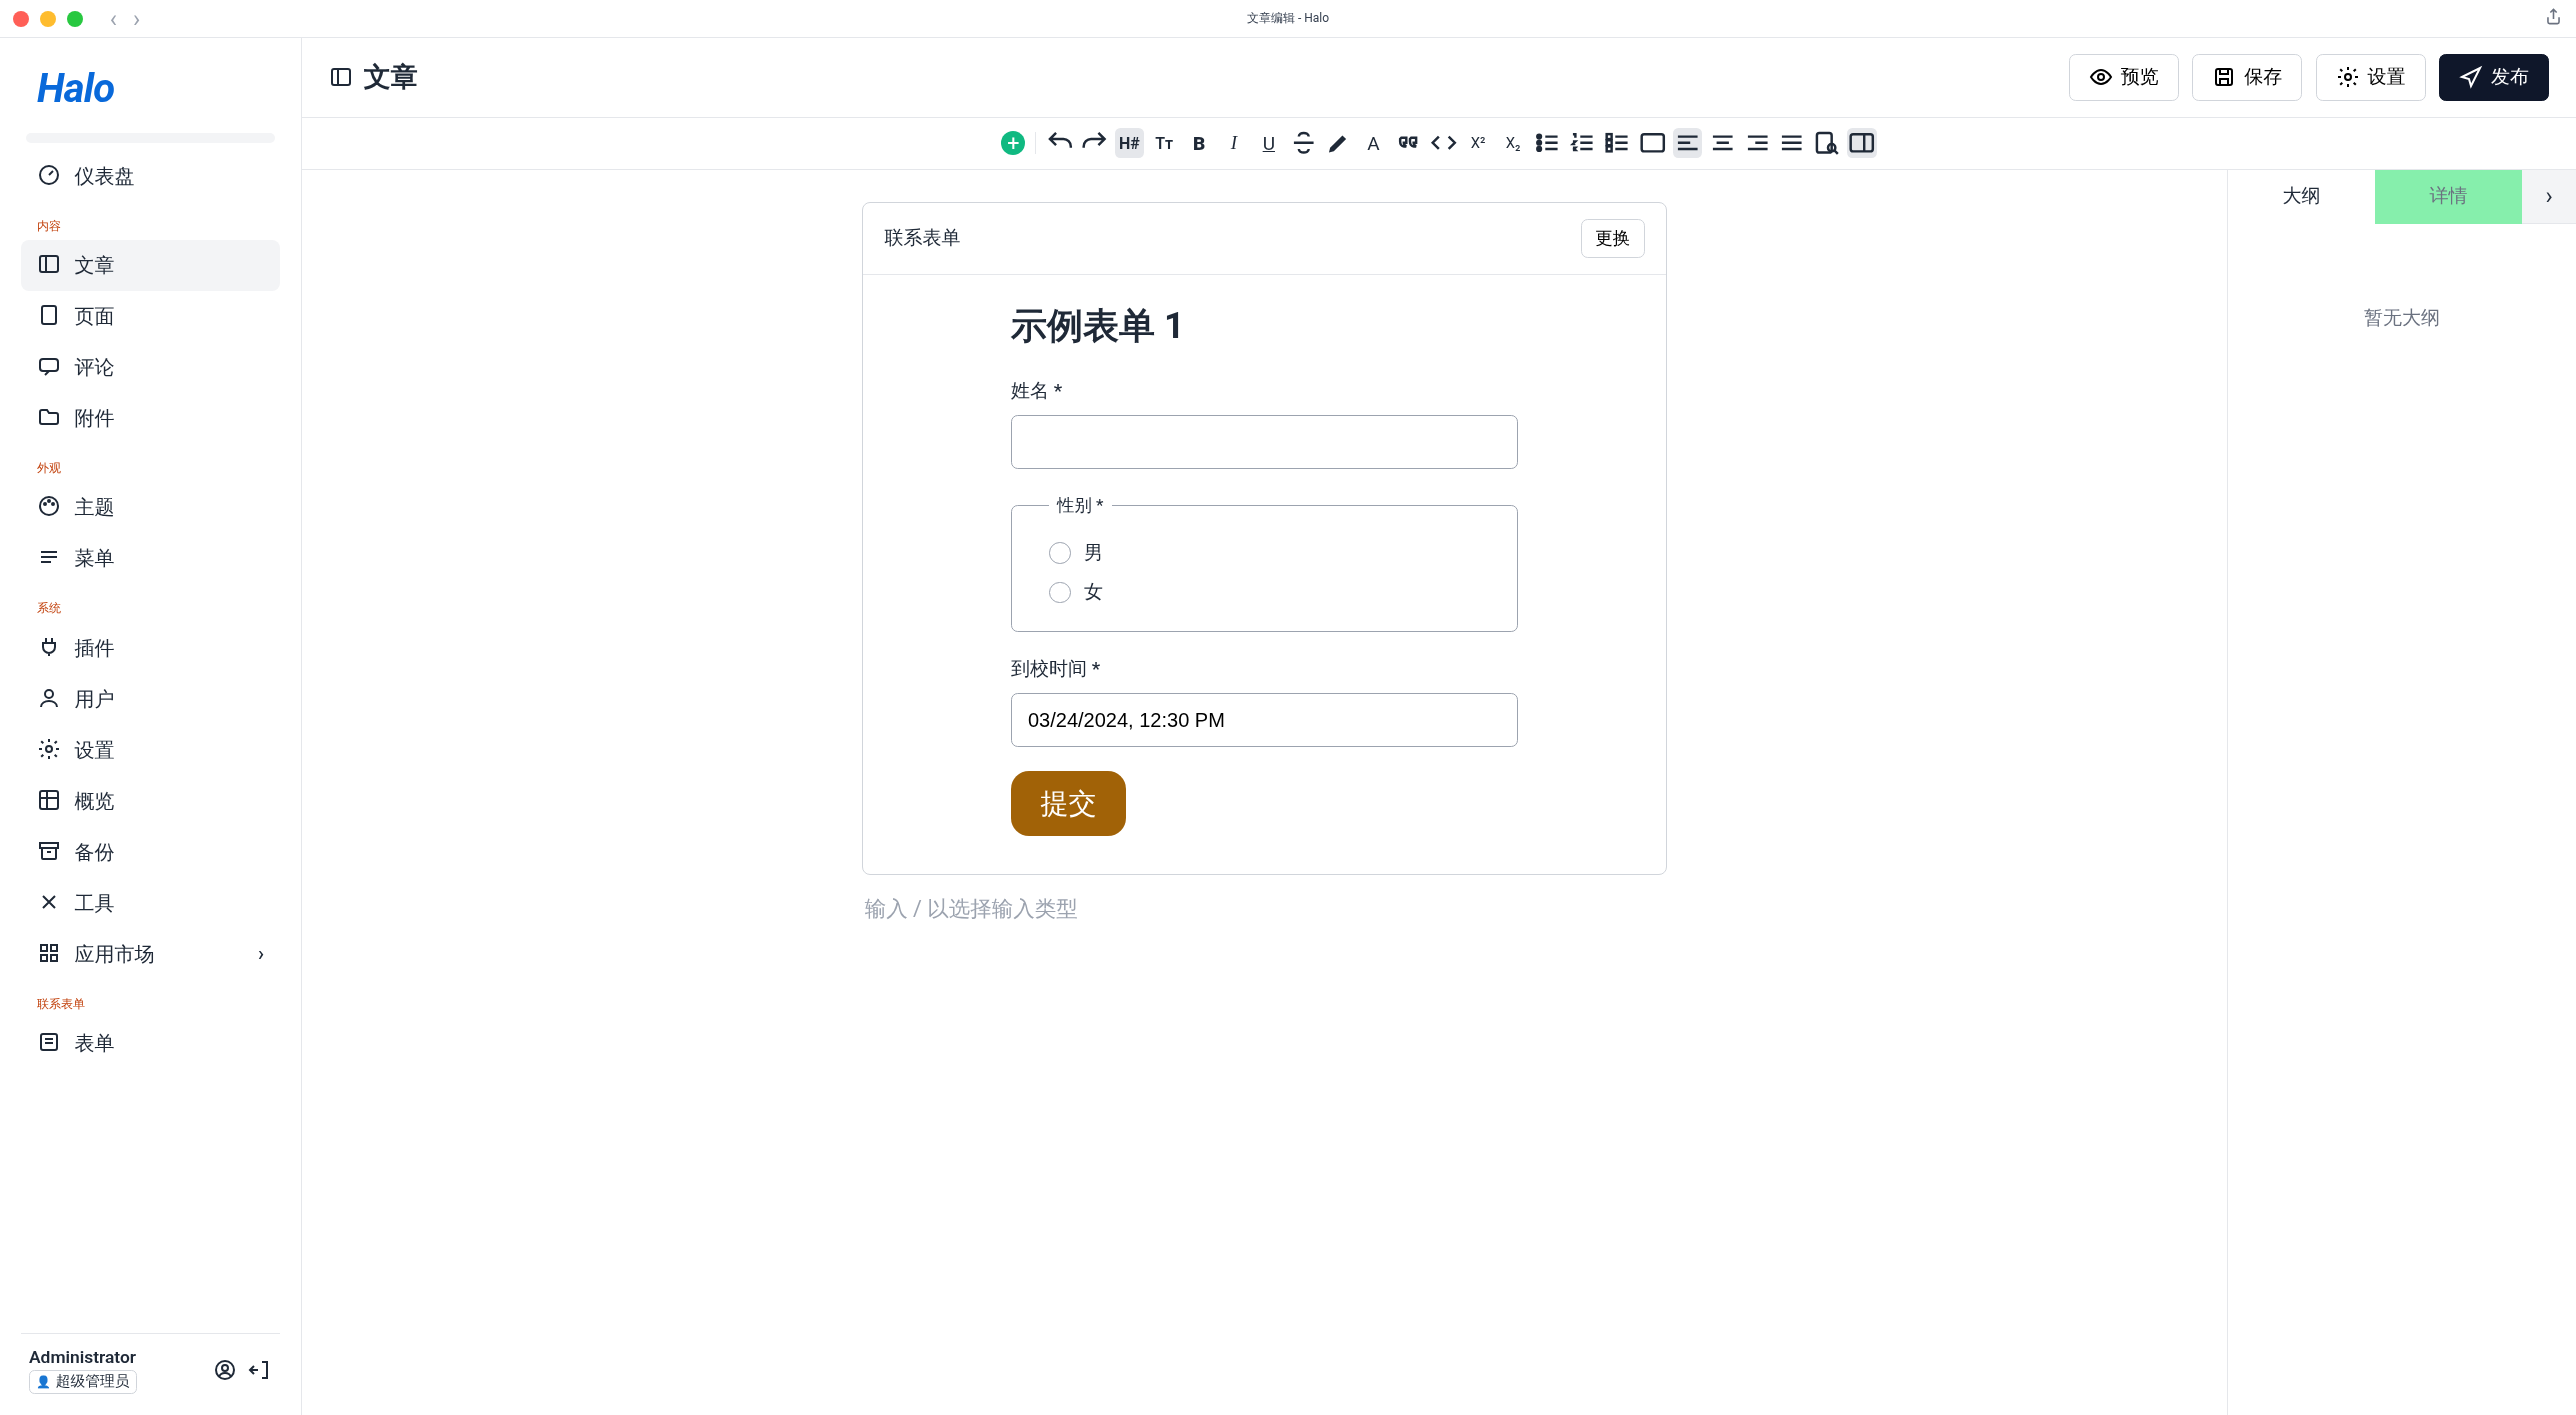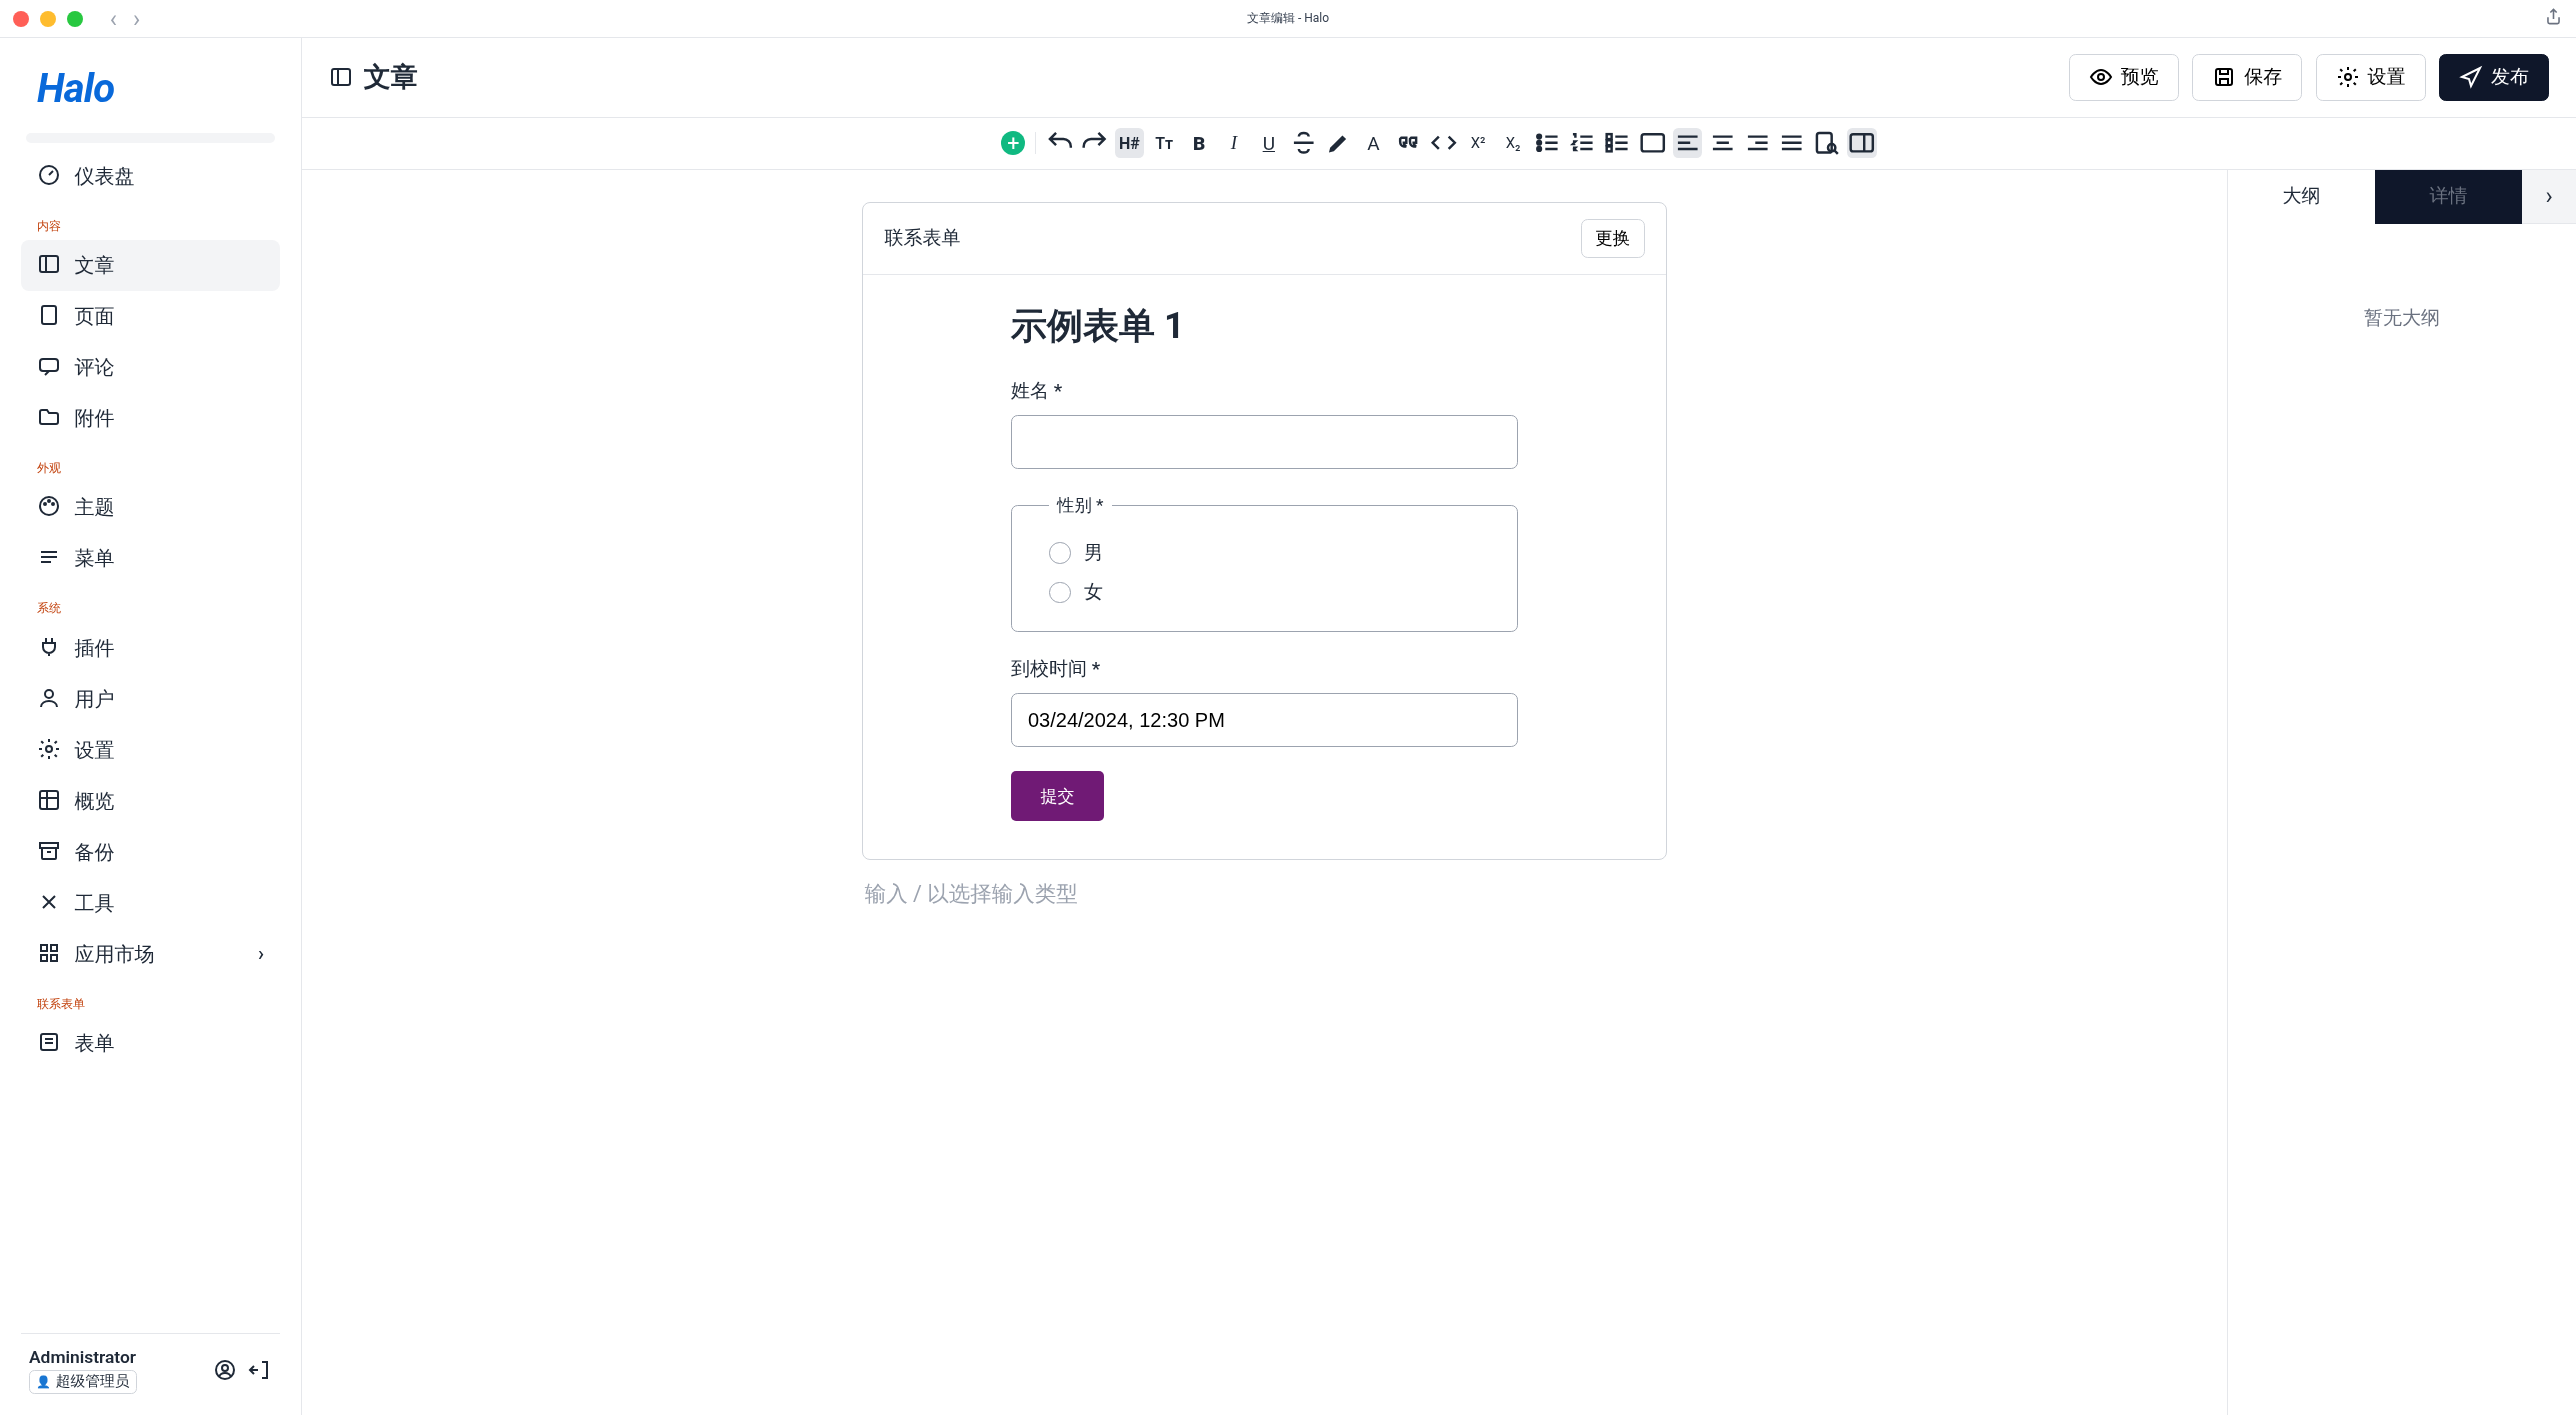--- a/index.html
+++ b/index.html
@@ -52,29 +52,29 @@
 .form-card-header { display: flex; align-items: center; justify-content: space-between; padding: 16px 21.5px; border-bottom: 0.7px solid #e5e7eb; }
 .form-card-title { font-size: 19px; font-weight: 500; }
 .form-card-body { padding: 27px 148px 38px; }
 .form-title { font-size: 36px; font-weight: 700; margin-bottom: 27px; }
 .form-label { font-size: 19px; font-weight: 500; margin-bottom: 10.7px; display: block; }
 .form-input { width: 100%; padding: 14.8px 16px; border: 0.7px solid #9ca3af; border-radius: 6.7px; font-size: 20px; margin-bottom: 24px; }
 .fieldset { border: 0.7px solid #9ca3af; border-radius: 6.7px; padding: 16px 37px 19px; margin-bottom: 24px; }
 .fieldset legend { padding: 0 8px; font-size: 17.4px; }
 .radio-row { display: flex; align-items: center; gap: 13.4px; padding: 6.7px 0; }
 .radio { width: 21.5px; height: 21.5px; border: 1.3px solid #9ca3af; border-radius: 50%; }
-.submit-btn { background: #701a75; color: #fff; border: none; padding: 13.4px 29.5px; border-radius: 5px; font-size: 17px; font-weight: 500; cursor: pointer; }
+.submit-btn { background: #a16207; color: #fff; border: none; padding: 13.4px 29.5px; border-radius: 18px; font-size: 28px; font-weight: 500; cursor: pointer; }
 .placeholder-line { width: 805px; color: #9ca3af; font-size: 21.5px; padding: 19px 2.7px; text-align: left; }
 
 
 .right-panel { width: 349px; border-left: 0.7px solid #e5e7eb; display: flex; flex-direction: column; }
 .rp-tabs { display: flex; align-items: center; border-bottom: 0.7px solid #e5e7eb; height: 54px; }
 .rp-tab { flex: 1; text-align: center; font-size: 19px; font-weight: 500; padding: 14.8px 0; cursor: pointer; color: #6b7280; }
 .rp-tab.active { color: #1f2937; background: #fff; }
-.rp-tab.inactive { background: #0f172a; }
+.rp-tab.inactive { background: #86efac; }
 .rp-collapse { width: 54px; display: flex; align-items: center; justify-content: center; font-size: 24px; cursor: pointer; background: #f3f4f6; height: 100%; }
 .rp-body { flex: 1; padding: 81px 0; text-align: center; color: #6b7280; font-size: 19px; }
 
 .icon { width: 24px; height: 24px; display: inline-flex; align-items: center; justify-content: center; }
 svg { width: 100%; height: 100%; stroke: currentColor; fill: none; stroke-width: 2; }
 </style>
 </head>
 <body>
 
 <div class="titlebar">

